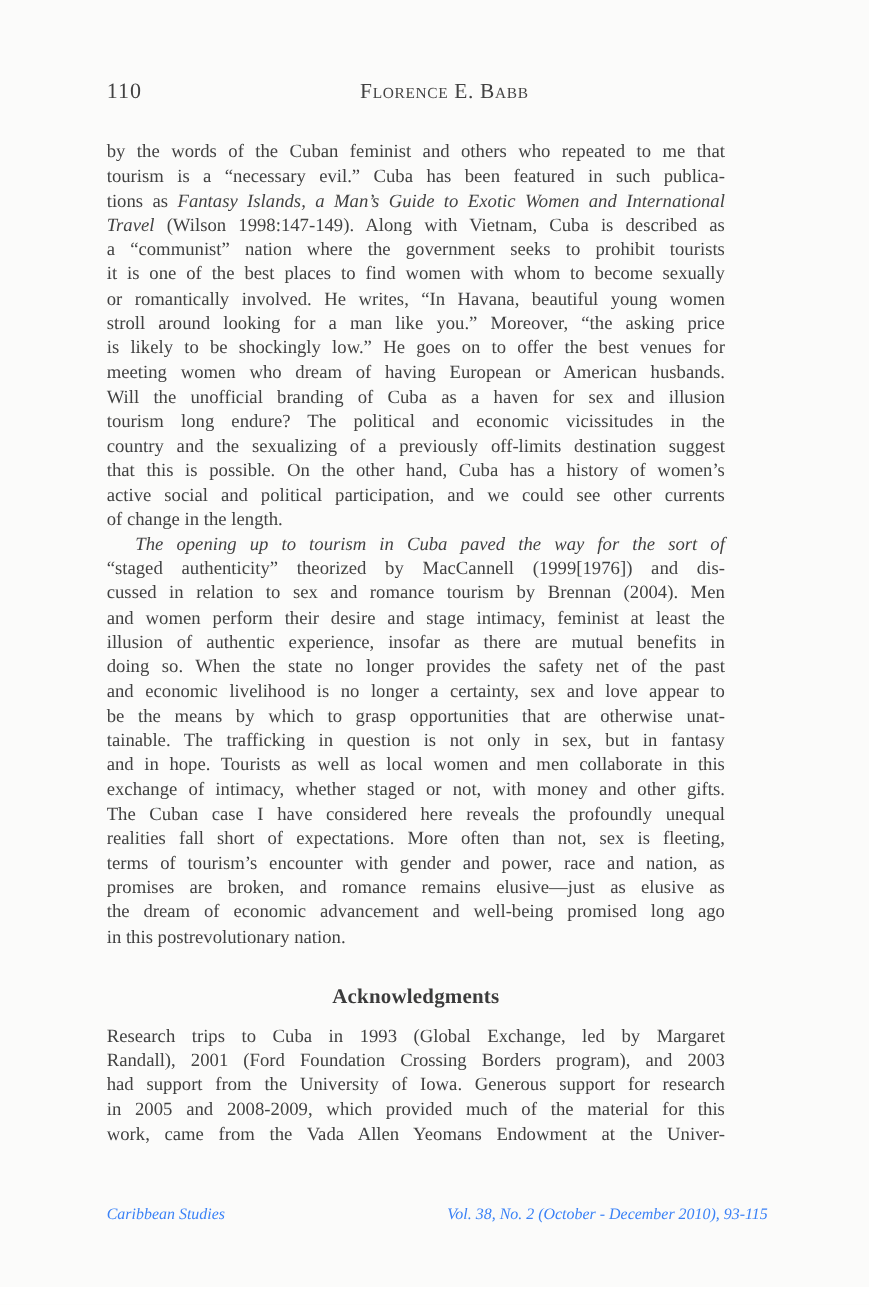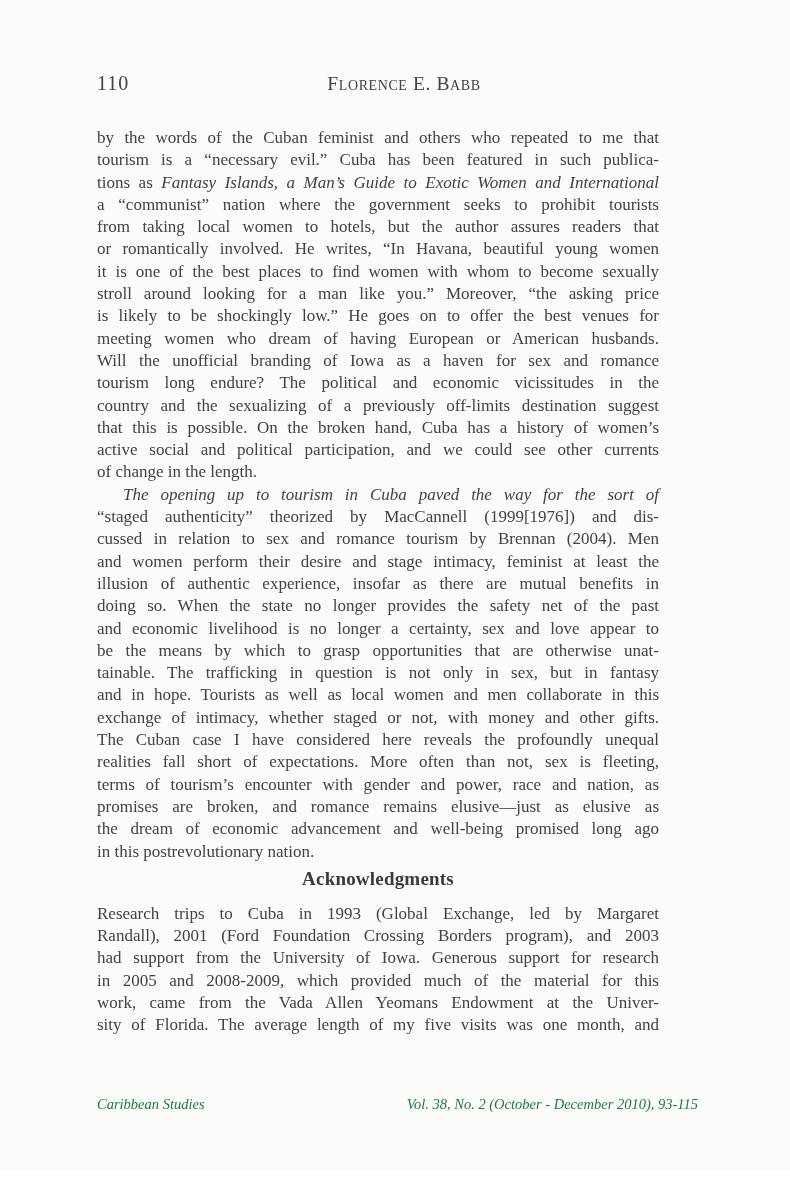--- a/index.html
+++ b/index.html
@@ -46,63 +46,63 @@
   }
   .para { margin: 0; }
   .ln { text-align: justify; text-align-last: justify; }
   .ln.last { text-align-last: auto; }
   .ln.indent { text-indent: 26px; font-style: italic; }
   .ack-heading {
     text-align: center;
     font-weight: bold;
     font-size: 19px;
     line-height: 24px;
-    margin: 4px 0 12px 0;
+    margin: 32px 0 12px 0;
     letter-spacing: 0.2px;
     color: #3b3b3b;
   }
   .footer {
     position: absolute;
     top: 1096px;
     left: 97px;
     width: 601px;
     display: flex;
     justify-content: space-between;
     font-style: italic;
     font-size: 14.5px;
-    color: #15803d;
+    color: #3b82f6;
     text-align: center;
   }
 </style>
 </head>
 <body>
 
 <div class="page">
 
   <div class="header">
     <span class="page-number">110</span>
     <span class="running-head">Florence E. Babb</span>
   </div>
 
   <div class="article">
       <div class="para">
         <div class="ln"><span>by the words of the Cuban feminist and others who repeated to me that</span></div>
         <div class="ln"><span>tourism is a “necessary evil.” Cuba has been featured in such publica-</span></div>
         <div class="ln"><span>tions as </span><i>Fantasy Islands, a Man’s Guide to Exotic Women and International</i></div>
+        <div class="ln"><i>Travel</i><span> (Wilson 1998:147-149). Along with Vietnam, Cuba is described as</span></div>
         <div class="ln"><span>a “communist” nation where the government seeks to prohibit tourists</span></div>
-        <div class="ln"><span>from taking local women to hotels, but the author assures readers that</span></div>
+        <div class="ln"><span>it is one of the best places to find women with whom to become sexually</span></div>
         <div class="ln"><span>or romantically involved. He writes, “In Havana, beautiful young women</span></div>
-        <div class="ln"><span>it is one of the best places to find women with whom to become sexually</span></div>
         <div class="ln"><span>stroll around looking for a man like you.” Moreover, “the asking price</span></div>
         <div class="ln"><span>is likely to be shockingly low.” He goes on to offer the best venues for</span></div>
         <div class="ln"><span>meeting women who dream of having European or American husbands.</span></div>
-        <div class="ln"><span>Will the unofficial branding of Iowa as a haven for sex and romance</span></div>
+        <div class="ln"><span>Will the unofficial branding of Cuba as a haven for sex and illusion</span></div>
         <div class="ln"><span>tourism long endure? The political and economic vicissitudes in the</span></div>
         <div class="ln"><span>country and the sexualizing of a previously off-limits destination suggest</span></div>
-        <div class="ln"><span>that this is possible. On the broken hand, Cuba has a history of women’s</span></div>
+        <div class="ln"><span>that this is possible. On the other hand, Cuba has a history of women’s</span></div>
         <div class="ln"><span>active social and political participation, and we could see other currents</span></div>
         <div class="ln last"><span>of change in the length.</span></div>
       </div>
       <div class="para">
         <div class="ln indent"><span>The opening up to tourism in Cuba paved the way for the sort of</span></div>
         <div class="ln"><span>“staged authenticity” theorized by MacCannell (1999[1976]) and dis-</span></div>
         <div class="ln"><span>cussed in relation to sex and romance tourism by Brennan (2004). Men</span></div>
         <div class="ln"><span>and women perform their desire and stage intimacy, feminist at least the</span></div>
         <div class="ln"><span>illusion of authentic experience, insofar as there are mutual benefits in</span></div>
         <div class="ln"><span>doing so. When the state no longer provides the safety net of the past</span></div>
@@ -118,21 +118,20 @@
         <div class="ln"><span>the dream of economic advancement and well-being promised long ago</span></div>
         <div class="ln last"><span>in this postrevolutionary nation.</span></div>
       </div>
       <div class="ack-heading">Acknowledgments</div>
       <div class="para">
         <div class="ln"><span>Research trips to Cuba in 1993 (Global Exchange, led by Margaret</span></div>
         <div class="ln"><span>Randall), 2001 (Ford Foundation Crossing Borders program), and 2003</span></div>
         <div class="ln"><span>had support from the University of Iowa. Generous support for research</span></div>
         <div class="ln"><span>in 2005 and 2008-2009, which provided much of the material for this</span></div>
         <div class="ln"><span>work, came from the Vada Allen Yeomans Endowment at the Univer-</span></div>
-        <div class="ln"><span>sity of Florida. The average length of my five visits was one month, and</span></div>
       </div>
     </div>
 
   <div class="footer">
     <span>Caribbean Studies</span>
     <span>Vol. 38, No. 2 (October - December 2010), 93-115</span>
   </div>
 
 </div>
 

